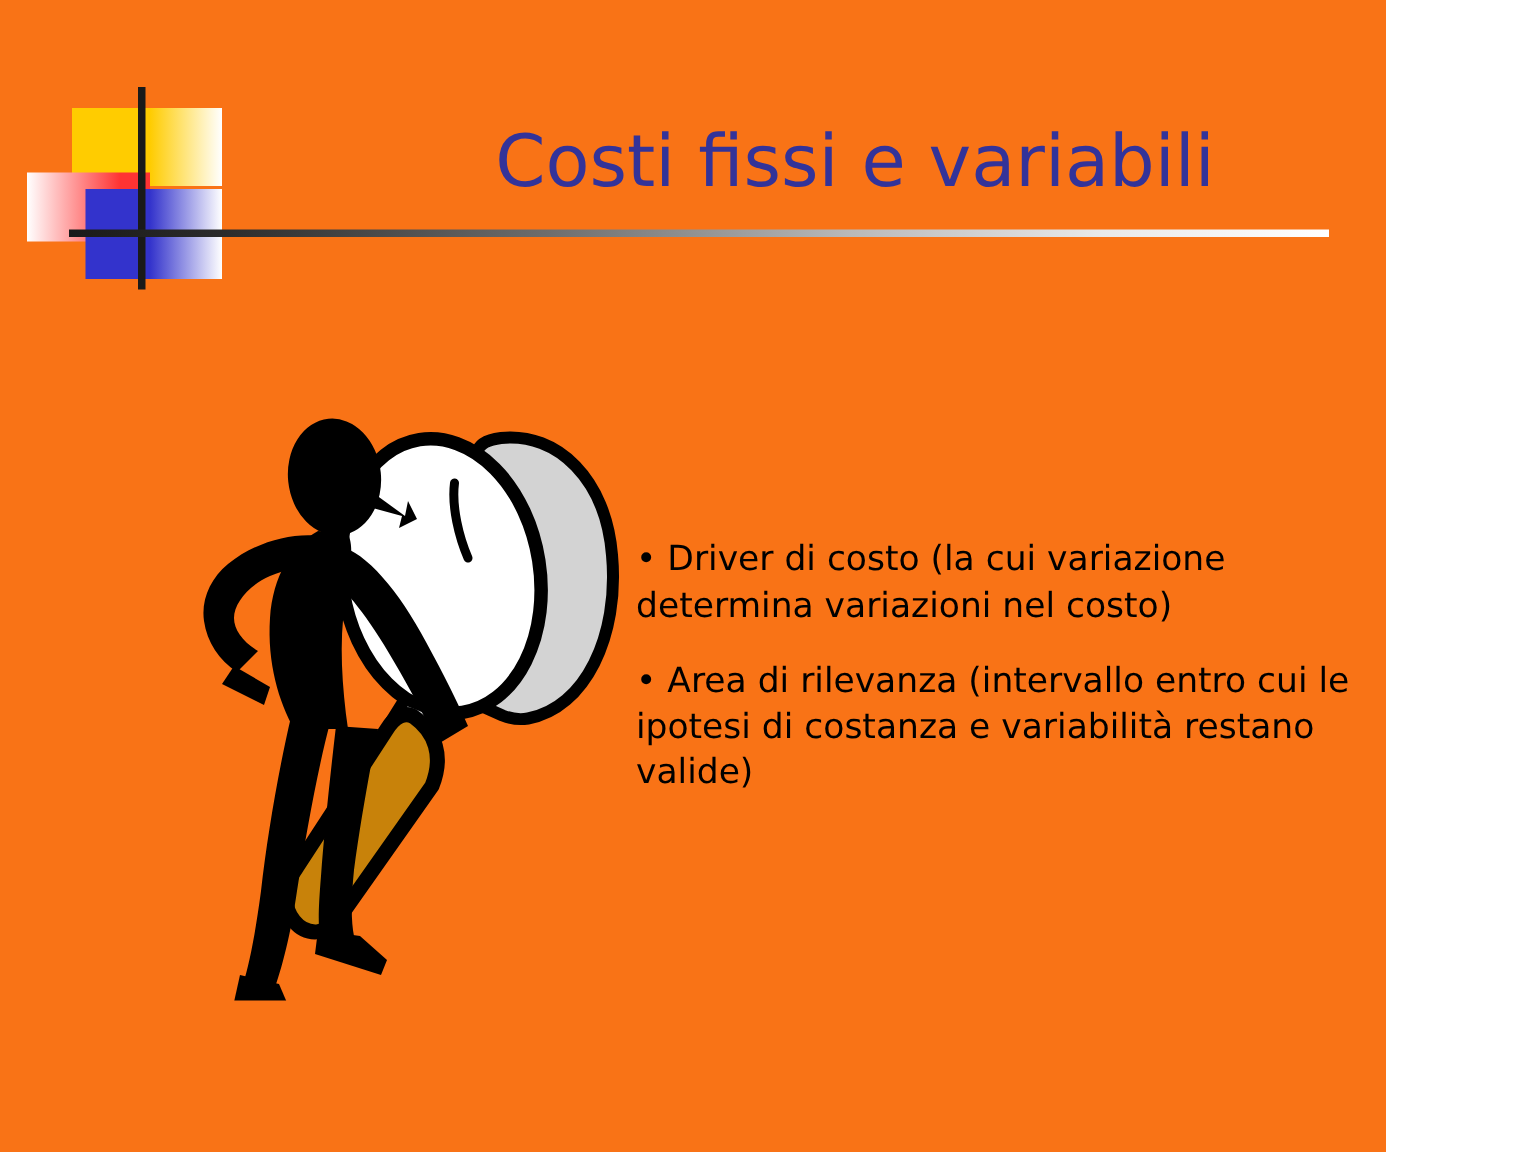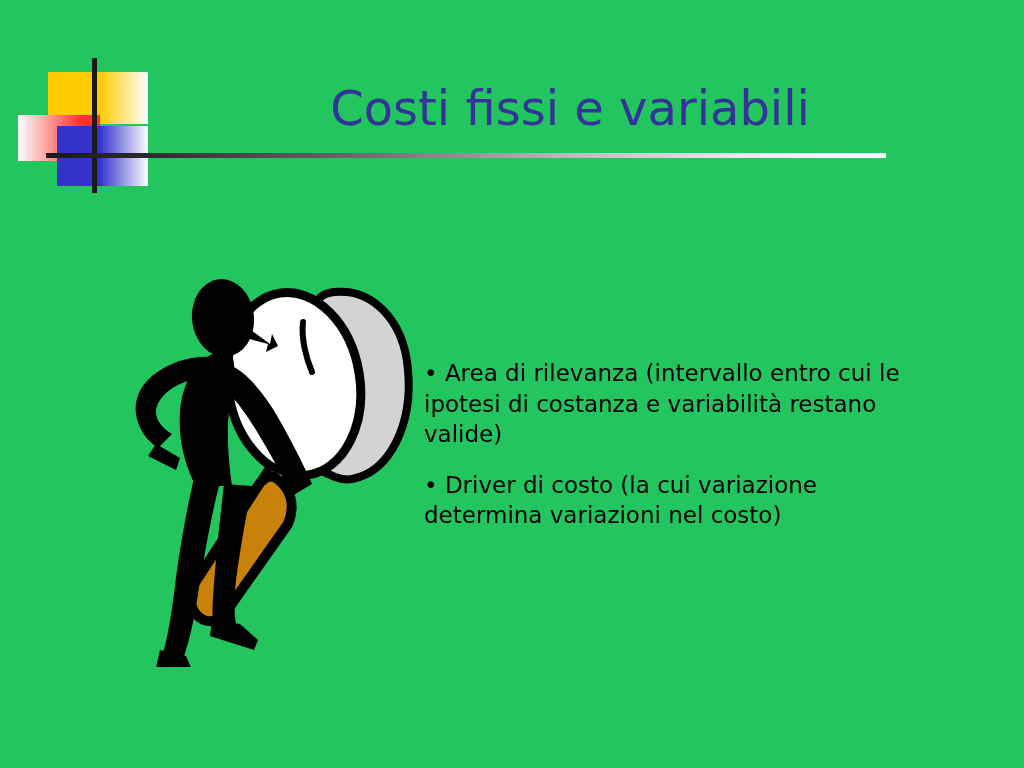--- a/index.html
+++ b/index.html
@@ -11,23 +11,23 @@
     width: 1024px;
     height: 768px;
     overflow: hidden;
     font-family: "DejaVu Sans", sans-serif;
     position: relative;
   }
 
   .slide {
     position: absolute;
     left: 0; top: 0;
-    width: 1024px;
+    width: 924px;
     height: 768px;
-    background: #22c55e;
+    background: #f97316;
   }
 
   
   .deco {
     position: absolute;
     left: 10px;
     top: 50px;
     width: 150px;
     height: 150px;
   }
@@ -229,17 +229,17 @@
                  L116 352
                  C114 342 114 328 116 308
                  C120 278 126 244 132 214 Z"></path>
 
         <path d="M92 348 L120 352 L138 368 L134 378 L90 364 Z"></path>
       </g>
     </svg>
   </div>
 
   <div class="body-block">
+    <p class="bullet">• Driver di costo (la cui variazione determina variazioni nel costo)</p>
     <p class="bullet">• Area di rilevanza (intervallo entro cui le ipotesi di costanza e variabilità restano valide)</p>
-    <p class="bullet">• Driver di costo (la cui variazione determina variazioni nel costo)</p>
   </div>
 
 </div>
 
 </body></html>

